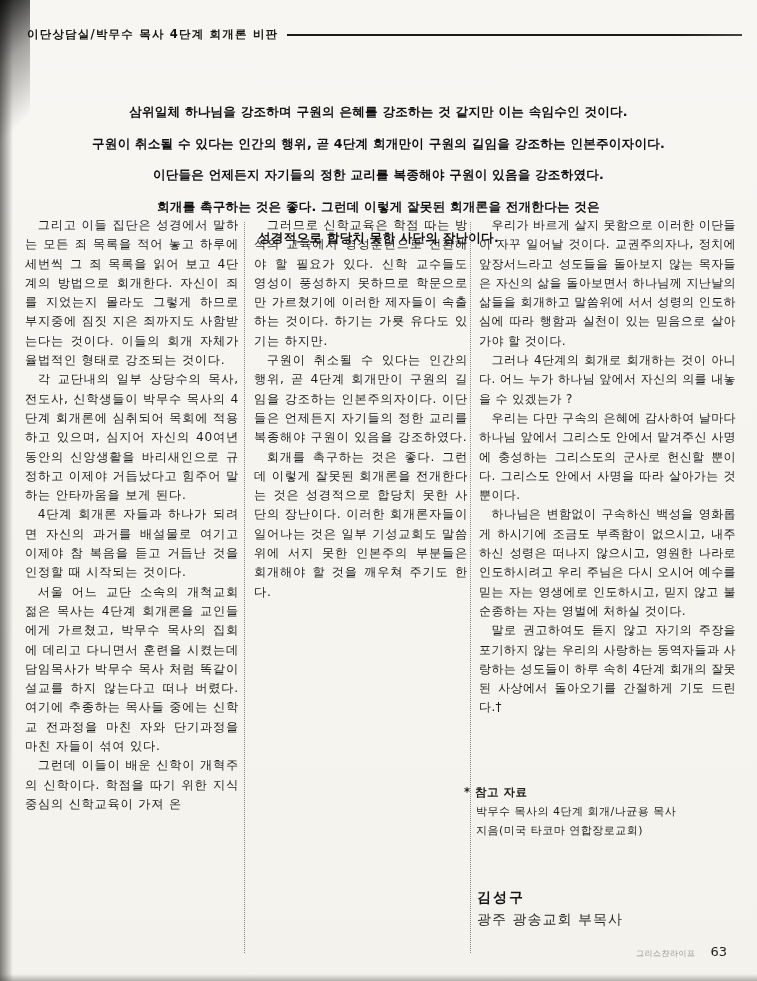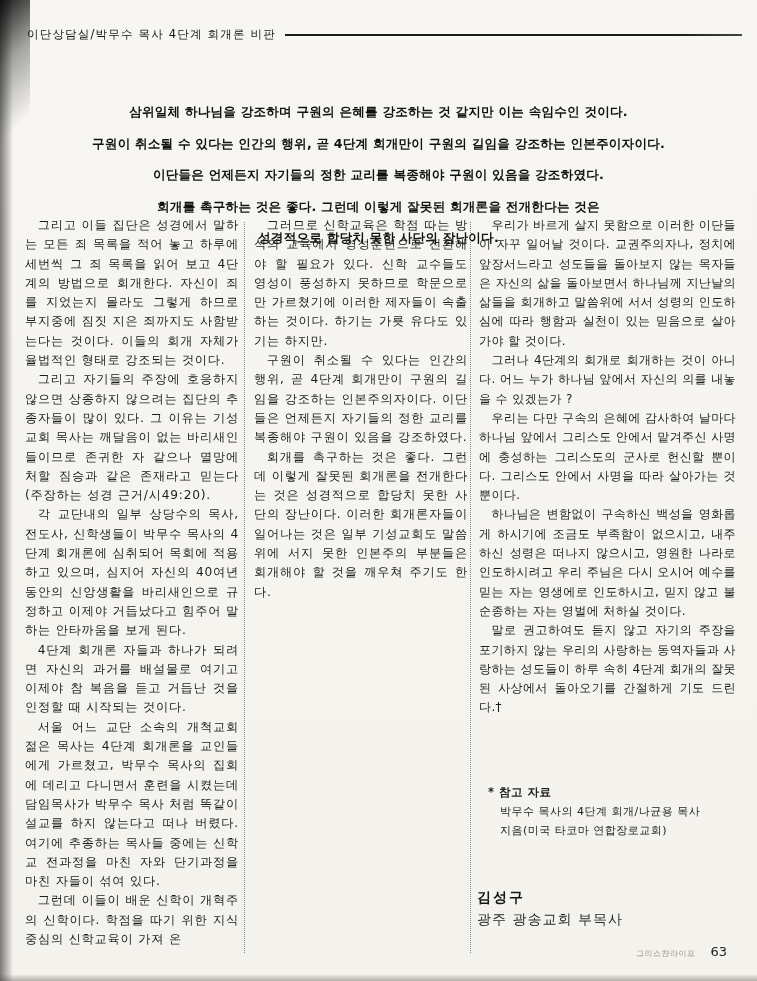--- a/index.html
+++ b/index.html
@@ -29,21 +29,21 @@
     background:linear-gradient(to top, rgba(70,68,64,.38), rgba(70,68,64,0));
     pointer-events:none;
   }
 
   
   .header {
     position:absolute; left:27px; top:27px; right:15px;
     display:flex; align-items:center;
   }
   .header-title {
-    font-size:11.5px; font-weight:normal; letter-spacing:1.2px;
+    font-size:11.5px; font-weight:bold; letter-spacing:1.2px;
     white-space:nowrap; color:#141414;
   }
   .header-rule {
     flex:1; height:2px; margin-left:9px;
     background:linear-gradient(to right,#1a1a1a 85%, #444);
   }
 
   
   .lead {
     position:absolute; left:0; right:0; top:90px;
@@ -69,21 +69,21 @@
 
   .sep {
     position:absolute; top:222px; height:731px; width:0;
     border-left:1px dotted #858581;
   }
   .sep-1 { left:244px; }
   .sep-2 { left:470px; }
 
   
   .ref {
-    position:absolute; left:488px; top:783px; width:250px;
+    position:absolute; left:464px; top:783px; width:250px;
     font-size:11px; line-height:19px; letter-spacing:0.5px; color:#222;
   }
   .ref-title { font-weight:bold; font-size:11.5px; }
   .ref-body { padding-left:12px; }
 
   
   .author { position:absolute; left:477px; top:889px; }
   .author-name { font-size:14px; font-weight:bold; letter-spacing:2px; color:#141414; }
   .author-role { font-size:14px; letter-spacing:1px; margin-top:4px; color:#2a2a2a; }
 
@@ -114,21 +114,20 @@
   <div class="lead">
     <div>삼위일체 하나님을 강조하며 구원의 은혜를 강조하는 것 같지만 이는 속임수인 것이다.</div>
     <div>구원이 취소될 수 있다는 인간의 행위, 곧 4단계 회개만이 구원의 길임을 강조하는 인본주이자이다.</div>
     <div>이단들은 언제든지 자기들의 정한 교리를 복종해야 구원이 있음을 강조하였다.</div>
     <div>회개를 촉구하는 것은 좋다. 그런데 이렇게 잘못된 회개론을 전개한다는 것은</div>
     <div>성경적으로 합당치 못한 사단의 장난이다.</div>
   </div>
 
   <div class="col col-1">
     <p class="indent">그리고 이들 집단은 성경에서 말하는 모든 죄 목록을 적어 놓고 하루에 세번씩 그 죄 목록을 읽어 보고 4단계의 방법으로 회개한다. 자신이 죄를 지었는지 몰라도 그렇게 하므로 부지중에 짐짓 지은 죄까지도 사함받는다는 것이다. 이들의 회개 자체가 율법적인 형태로 강조되는 것이다.</p>
-    <p class="indent">그리고 자기들의 주장에 호응하지 않으면 상종하지 않으려는 집단의 추종자들이 많이 있다. 그 이유는 기성교회 목사는 깨달음이 없는 바리새인들이므로 존귀한 자 같으나 멸망에 처할 짐승과 같은 존재라고 믿는다(주장하는 성경 근거/시49:20).</p>
     <p class="indent">각 교단내의 일부 상당수의 목사, 전도사, 신학생들이 박무수 목사의 4단계 회개론에 심취되어 목회에 적용하고 있으며, 심지어 자신의 40여년 동안의 신앙생활을 바리새인으로 규정하고 이제야 거듭났다고 힘주어 말하는 안타까움을 보게 된다.</p>
     <p class="indent">4단계 회개론 자들과 하나가 되려면 자신의 과거를 배설물로 여기고 이제야 참 복음을 듣고 거듭난 것을 인정할 때 시작되는 것이다.</p>
     <p class="indent">서울 어느 교단 소속의 개척교회 젊은 목사는 4단계 회개론을 교인들에게 가르쳤고, 박무수 목사의 집회에 데리고 다니면서 훈련을 시켰는데 담임목사가 박무수 목사 처럼 똑같이 설교를 하지 않는다고 떠나 버렸다. 여기에 추종하는 목사들 중에는 신학교 전과정을 마친 자와 단기과정을 마친 자들이 섞여 있다.</p>
     <p class="indent">그런데 이들이 배운 신학이 개혁주의 신학이다. 학점을 따기 위한 지식 중심의 신학교육이 가져 온</p>
   </div>
 
   <div class="sep sep-1"></div>
 
   <div class="col col-2">
     <p class="indent">그러므로 신학교육은 학점 따는 방식의 교육에서 영성훈련으로 전환해야 할 필요가 있다. 신학 교수들도 영성이 풍성하지 못하므로 학문으로만 가르쳤기에 이러한 제자들이 속출하는 것이다. 하기는 가룟 유다도 있기는 하지만.</p>

